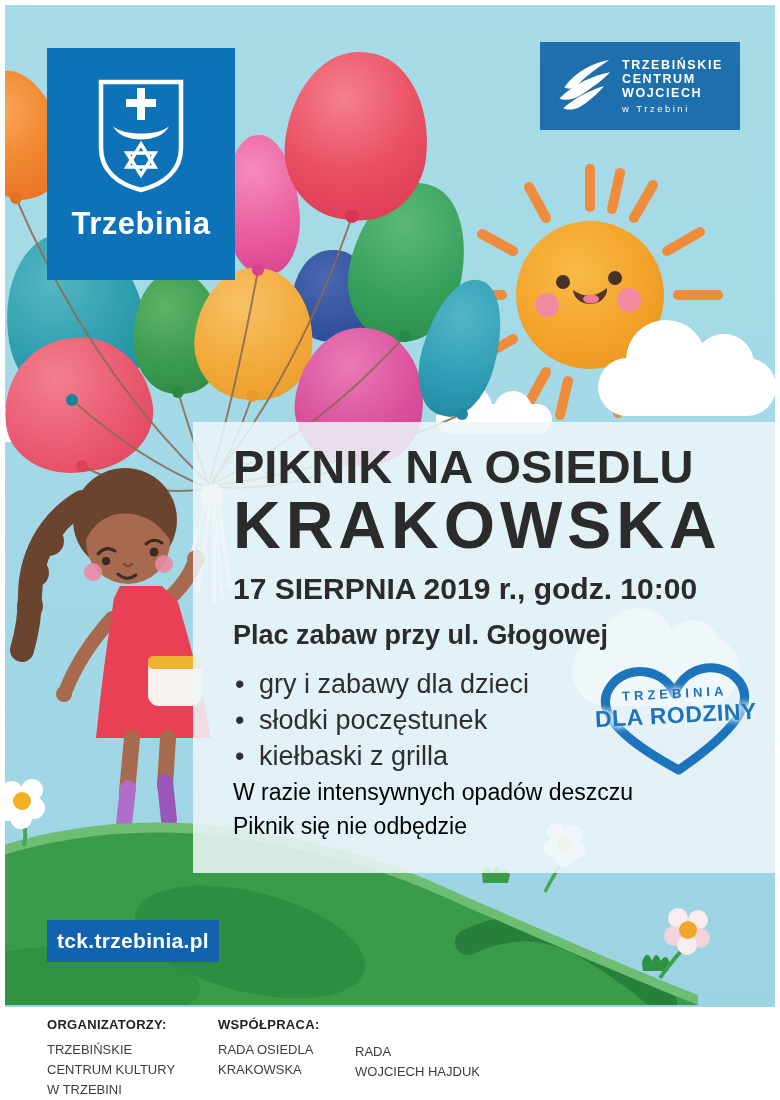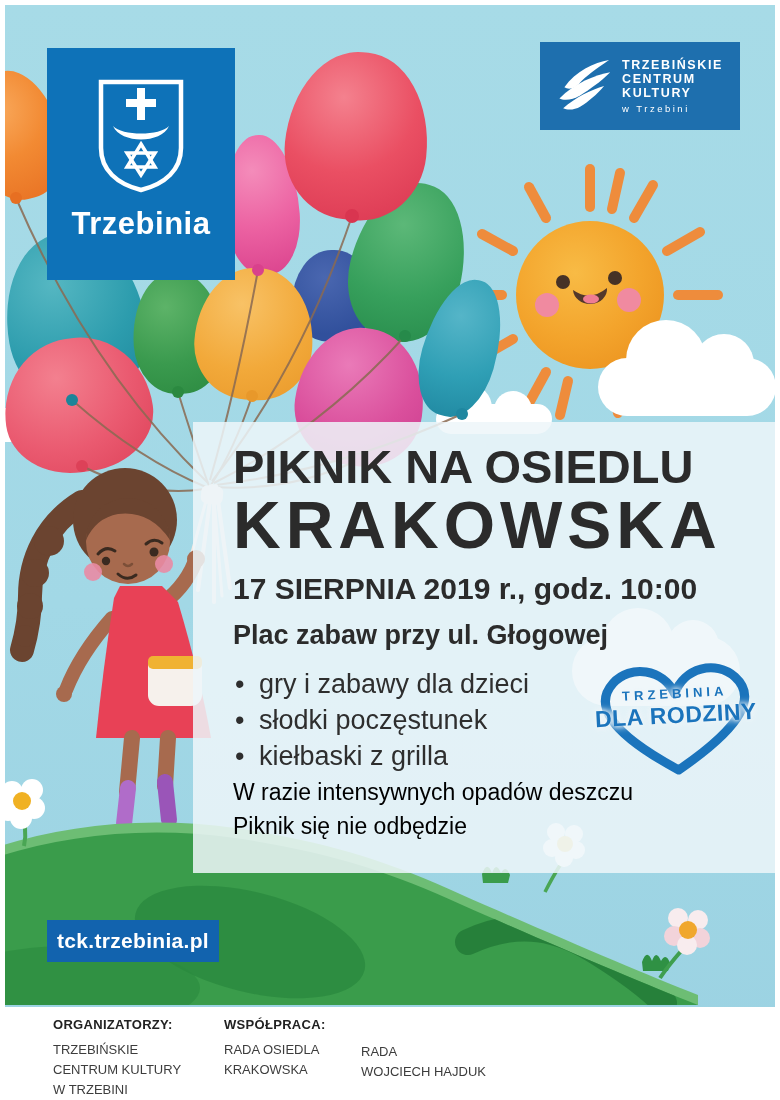--- a/index.html
+++ b/index.html
@@ -72,21 +72,21 @@
   .tck-swoosh{margin-left:12px;flex:0 0 auto;}
   .tck-text{margin-left:8px;color:#fff;}
   .tck-text .t{display:block;font-size:12.5px;font-weight:bold;letter-spacing:1.6px;line-height:14px;}
   .tck-text .s{display:block;font-size:9.5px;letter-spacing:2.5px;margin-top:3px;}
 
   .web-box{position:absolute;left:47px;top:920px;width:172px;height:42px;background:var(--web-blue,#1263ae);z-index:7;display:flex;align-items:center;justify-content:center;}
   .web-box span{color:#fff;font-size:21px;font-weight:bold;letter-spacing:0.3px;}
 
   
   .footer{position:absolute;left:0;top:1007px;width:780px;height:93px;background:#ffffff;z-index:8;}
-  .fcol{position:absolute;top:10px;font-size:13px;color:#3d3d3d;margin-left:6px;}
+  .fcol{position:absolute;top:10px;font-size:13px;color:#3d3d3d;}
   .fcol .flabel{font-weight:bold;color:#222;margin-bottom:8px;letter-spacing:0.3px;}
   .fcol .fline{line-height:20px;}
   .fcol-1{left:47px;}
   .fcol-2{left:218px;}
   .fcol-3{left:355px;padding-top:25px;}
 </style>
 </head>
 <body>
 
 <div class="poster">
@@ -303,21 +303,21 @@
 
   <div class="tck-box">
     <svg class="tck-swoosh" width="62" height="60" viewBox="0 0 100 96">
       <path d="M20,50 C38,24 68,10 92,6 C72,20 54,32 44,44 C36,53 26,54 20,50 Z" fill="#fff"></path>
       <path d="M12,68 C36,44 70,30 94,26 C78,42 60,54 46,63 C33,71 19,72 12,68 Z" fill="#fff"></path>
       <path d="M18,84 C38,66 64,54 84,48 C72,62 58,74 46,81 C36,87 25,87 18,84 Z" fill="#fff"></path>
     </svg>
     <div class="tck-text">
       <span class="t">TRZEBIŃSKIE</span>
       <span class="t">CENTRUM</span>
-      <span class="t">KULTURY</span>
+      <span class="t">WOJCIECH</span>
       <span class="s">w Trzebini</span>
     </div>
   </div>
 
   <div class="web-box">
     <span>tck.trzebinia.pl</span>
   </div>
 
   <footer class="footer">
     <div class="fcol fcol-1">

